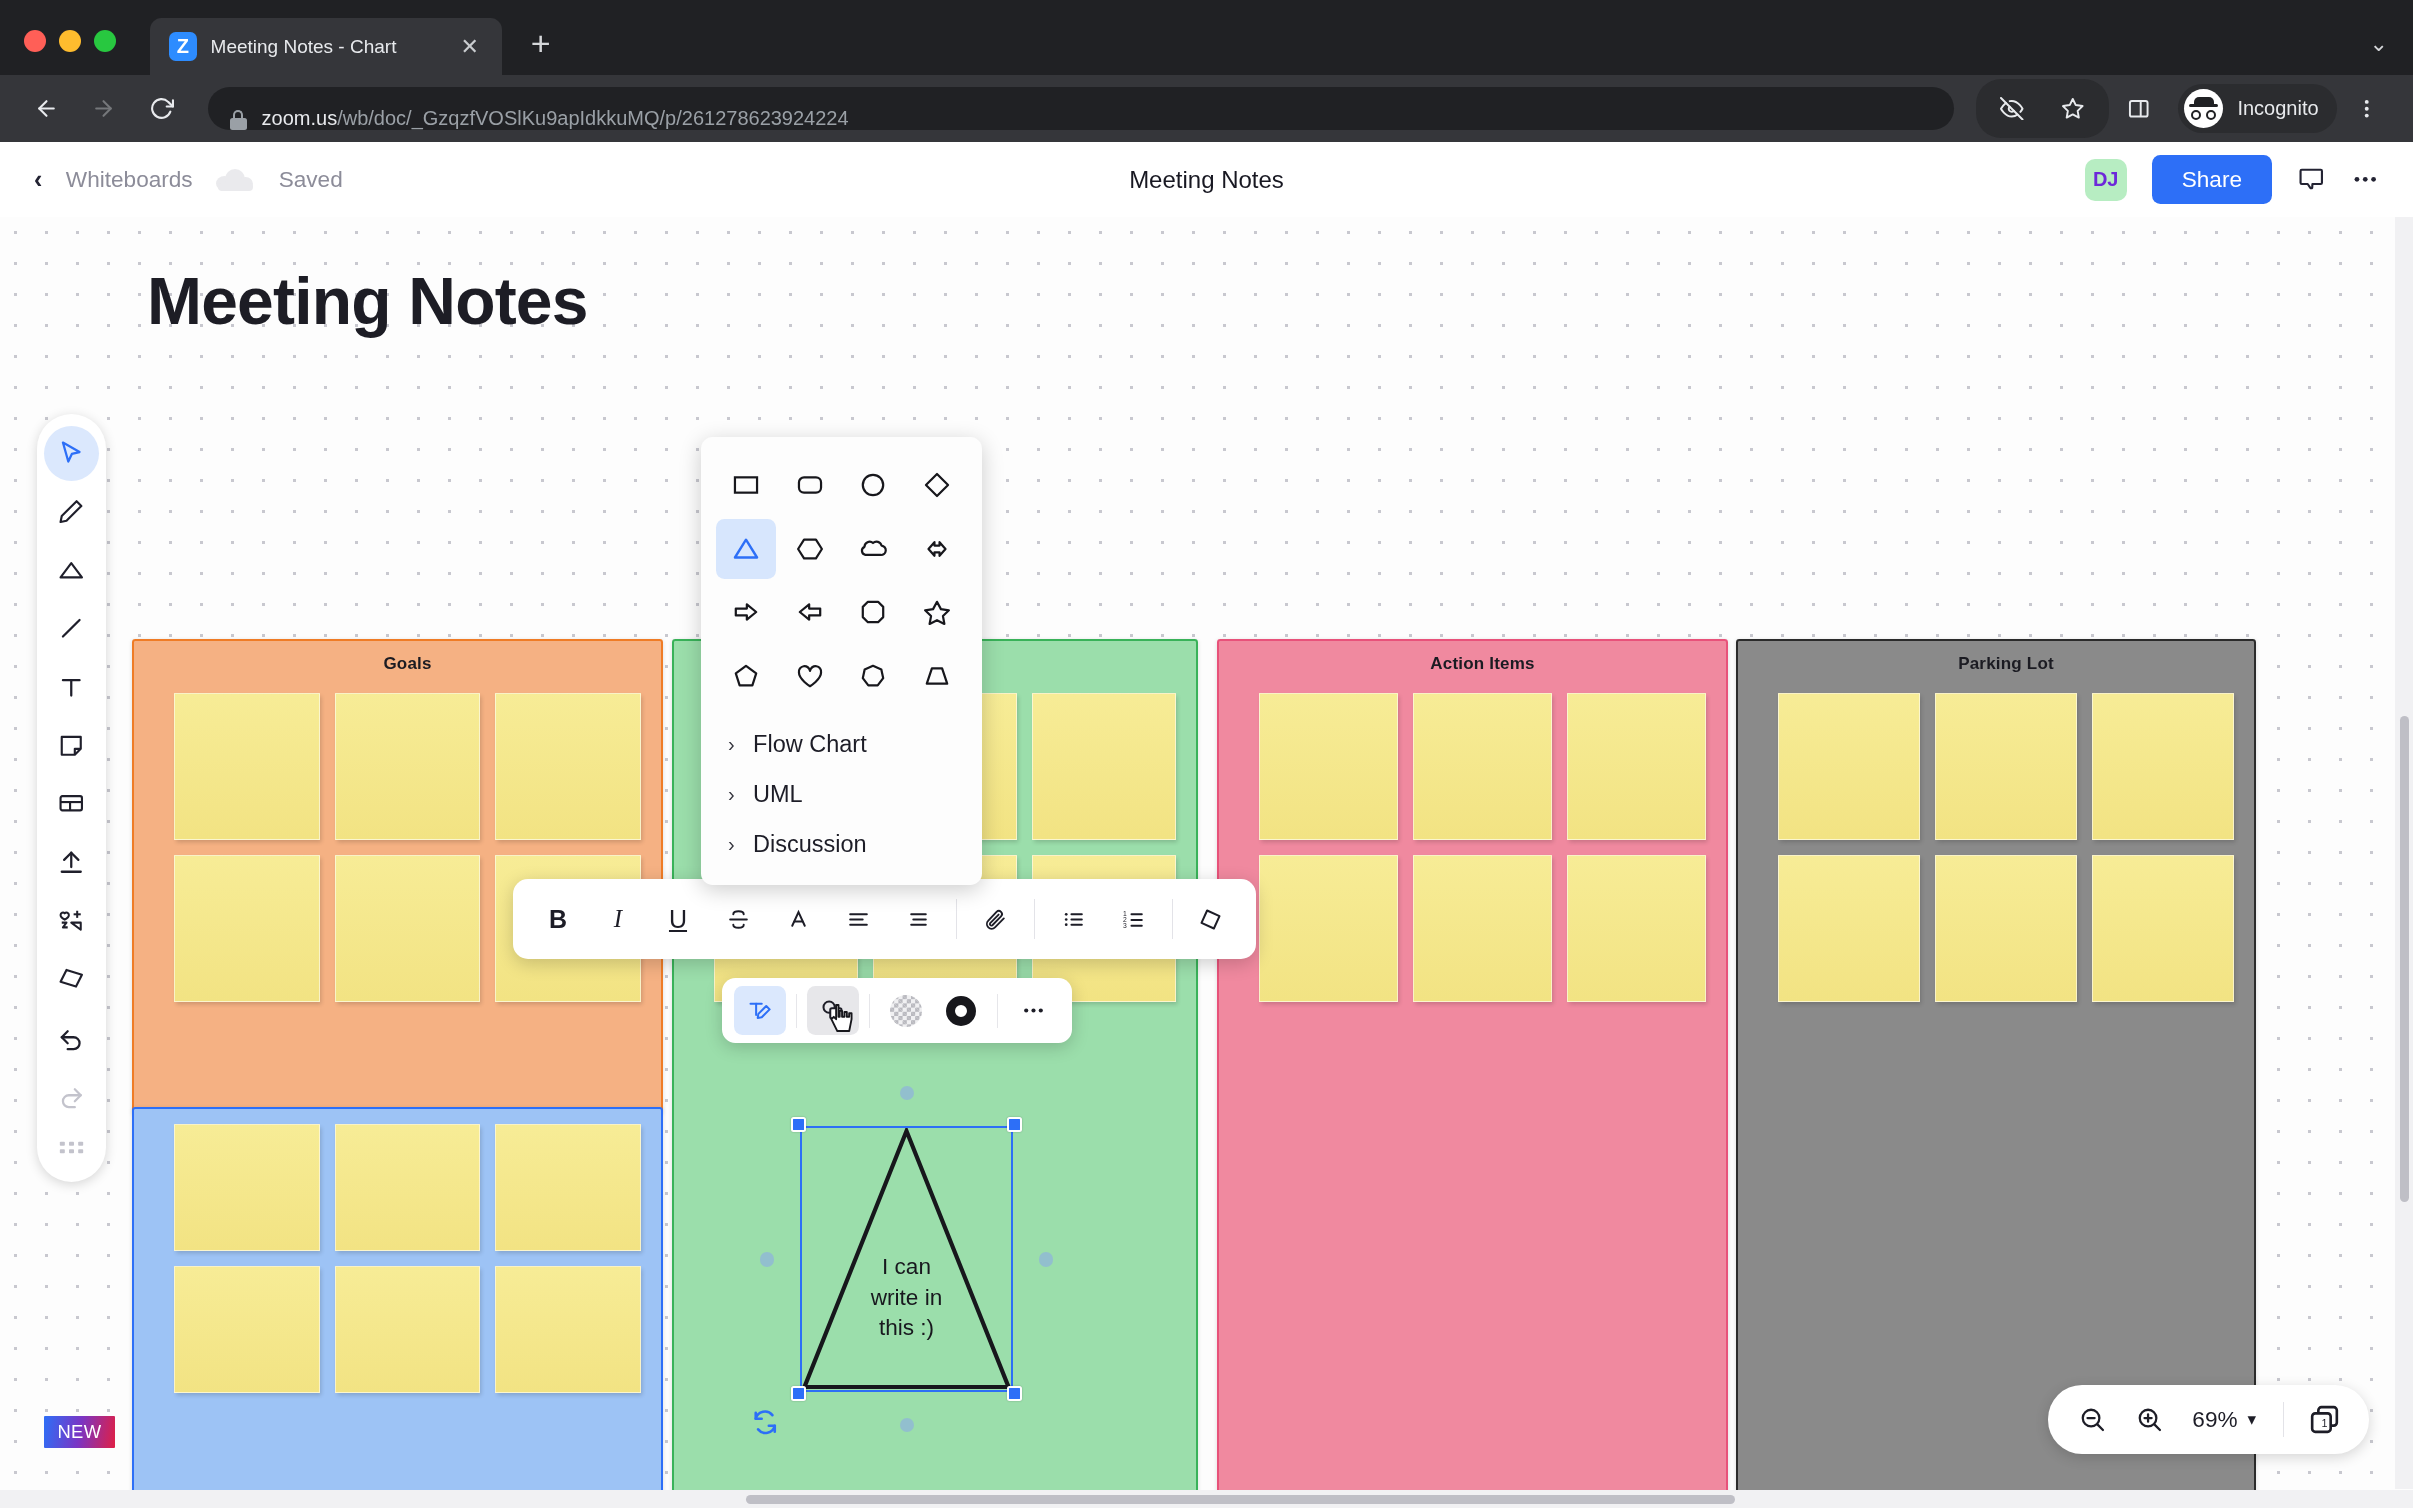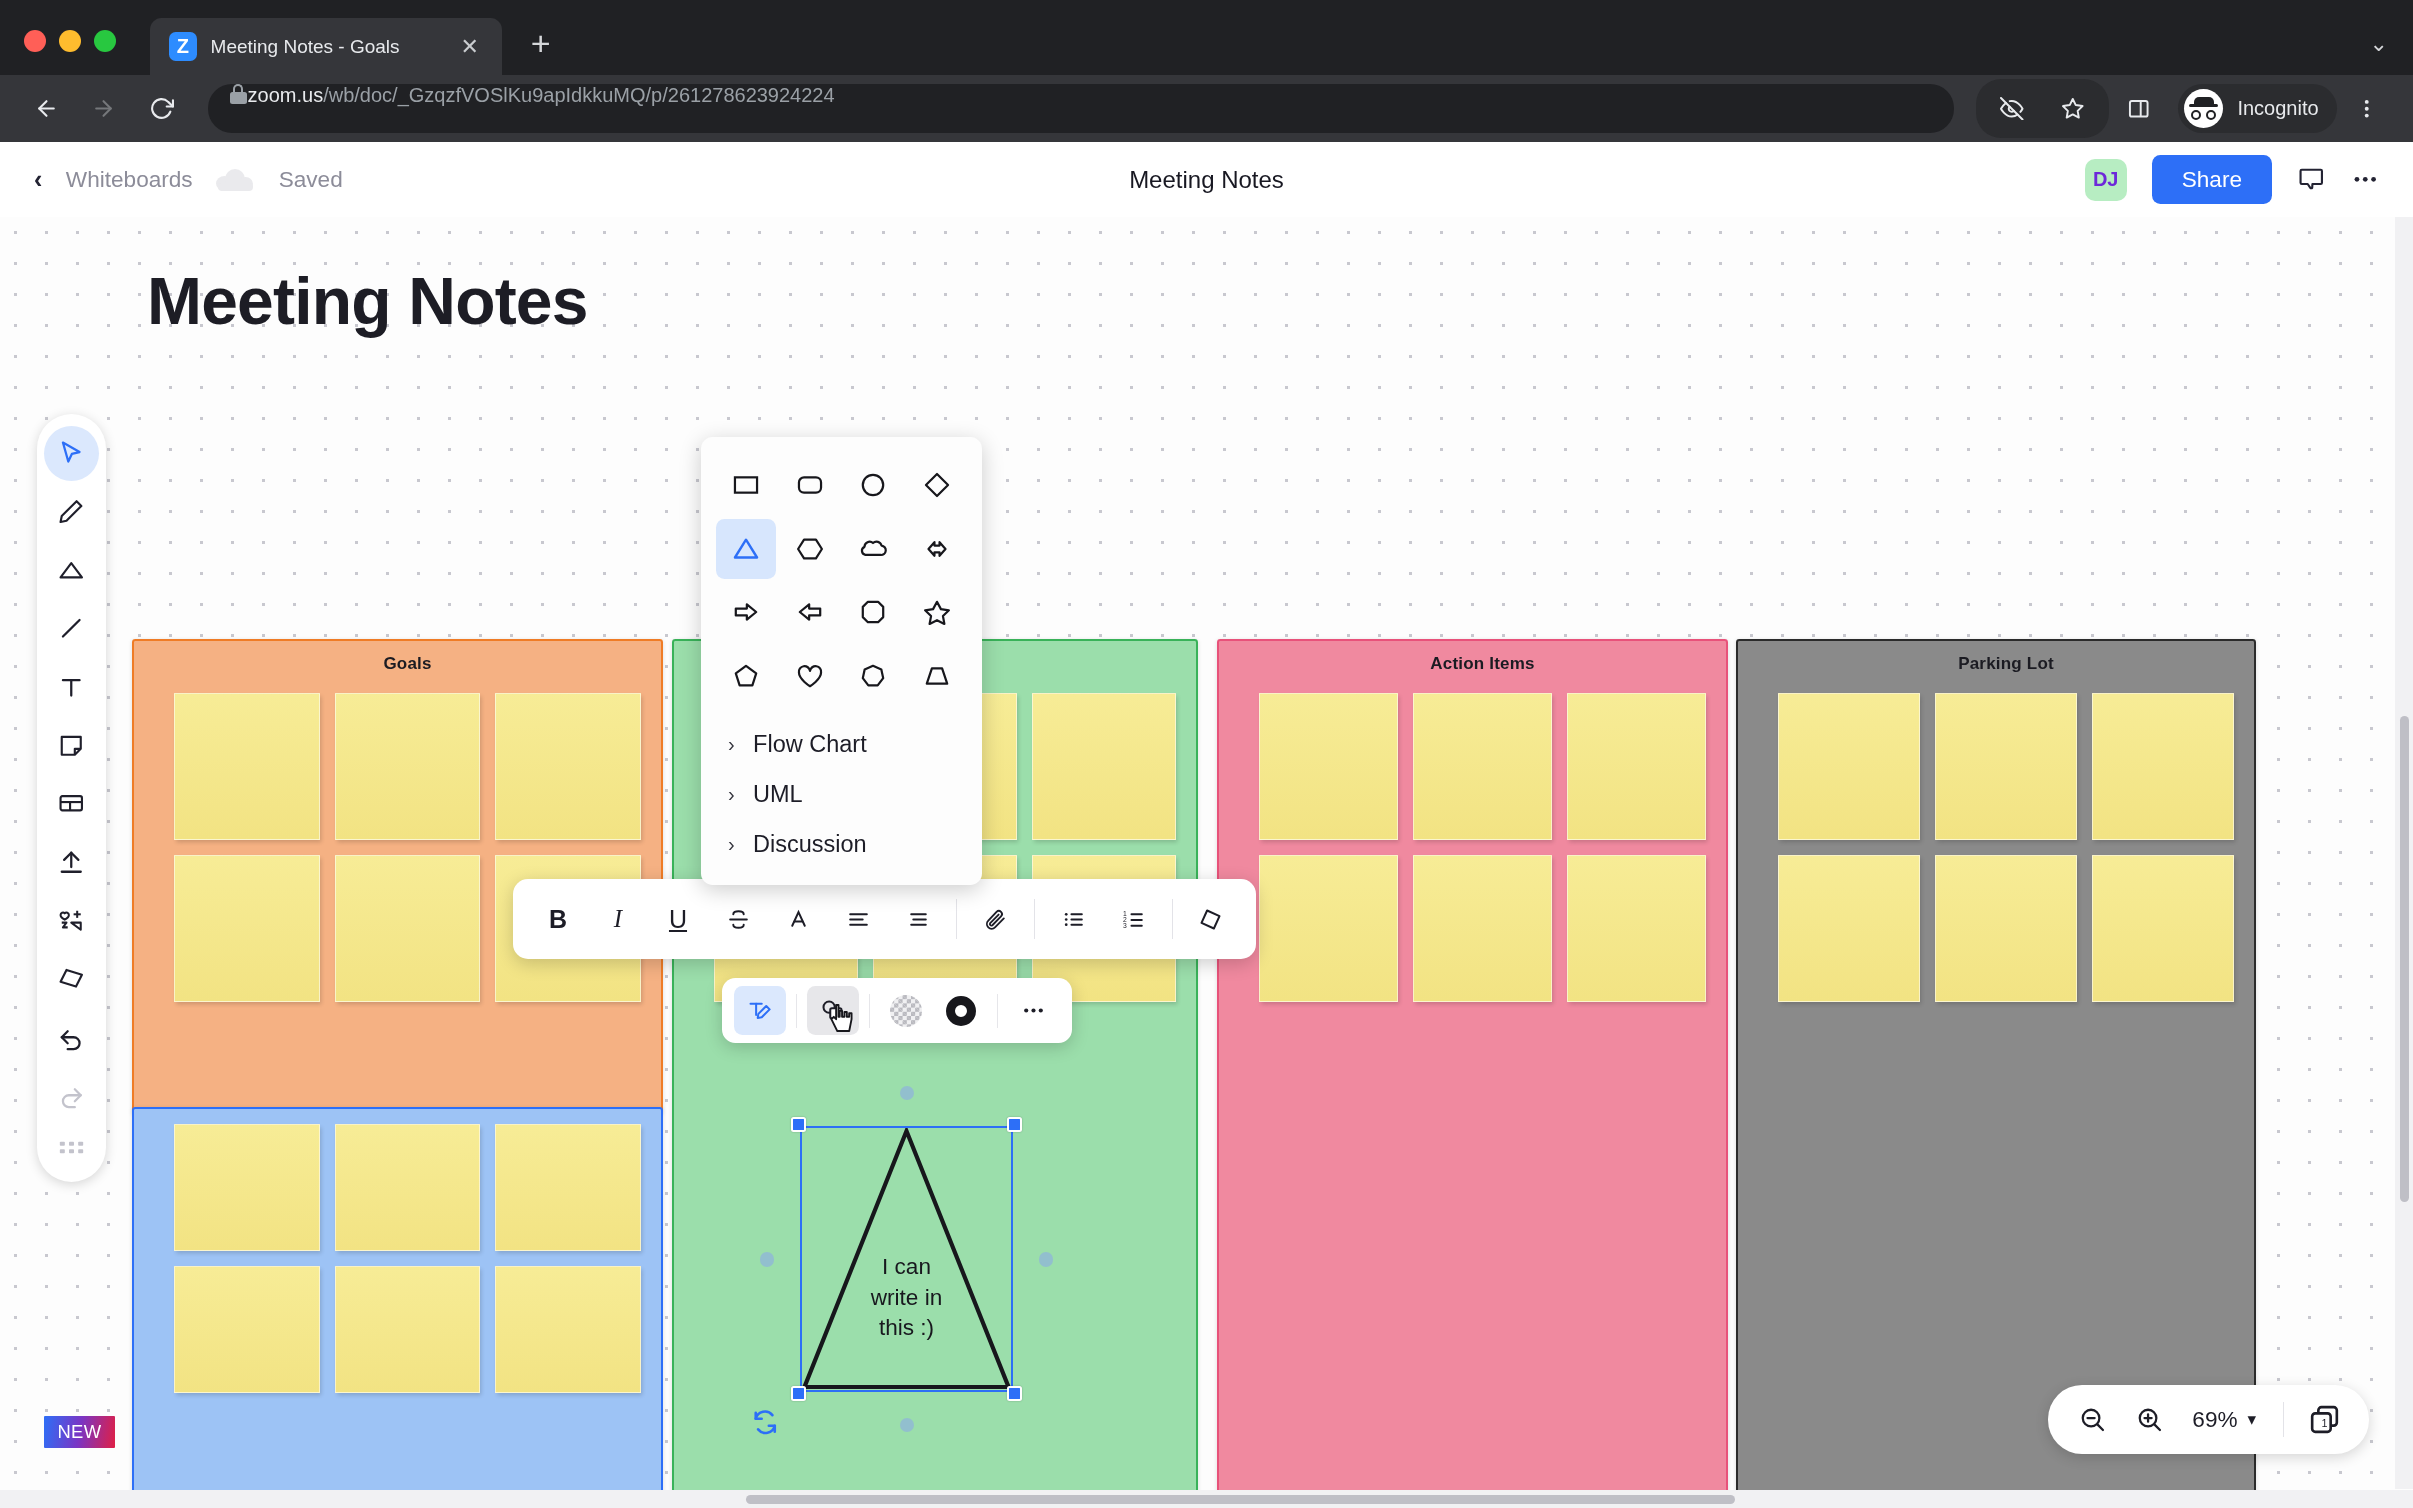--- a/index.html
+++ b/index.html
@@ -42,22 +42,22 @@
   .navbar {
     height: 67px; background: #35363a; display: flex; align-items: center;
     padding: 0 22px; gap: 8.4px;
   }
   .navbtn {
     width: 49px; height: 49px; display: flex; align-items: center; justify-content: center;
     border-radius: 50%; color: #e8eaed; font-size: 25px; cursor: pointer;
   }
   .navbtn.disabled { color: #75777a; }
   .omnibox {
-    flex: 1; height: 49px; background: #202124; border-radius: 24px;
-    display: flex; align-items: flex-start; padding: 0 22px; gap: 1px; margin: 0 13.4px;
+    flex: 1; height: 43px; background: #202124; border-radius: 24px;
+    display: flex; align-items: flex-end; padding: 0 22px; gap: 15px; margin: 0 13.4px;
     min-width: 0;
   }
   .lock { width: 17px; height: 20px; position: relative; flex: 0 0 auto; }
   .lock .body { position: absolute; bottom: 0; width: 17px; height: 11.7px; background: #9aa0a6; border-radius: 2.5px; }
   .lock .shackle {
     position: absolute; top: 0; left: 3.4px; width: 10px; height: 9.2px;
     border: 2.5px solid #9aa0a6; border-bottom: none; border-radius: 5.9px 5.9px 0 0;
   }
   .url { font-size: 20px; white-space: nowrap; overflow: hidden; color: #9aa0a6; }
   .url b { color: #e8eaed; font-weight: normal; }
@@ -280,21 +280,21 @@
 <div class="browser">
 
   <div class="tabstrip">
     <div class="traffic">
       <div class="dot r"></div>
       <div class="dot y"></div>
       <div class="dot g"></div>
     </div>
     <div class="tab">
       <div class="zlogo">Z</div>
-      <div class="tab-title">Meeting Notes - Goals</div>
+      <div class="tab-title">Meeting Notes - Chart</div>
       <div class="tab-close">✕</div>
     </div>
     <div class="newtab">+</div>
     <div class="tabstrip-right">
       <span class="chev-down">⌄</span>
     </div>
   </div>
 
   <div class="navbar">
     <div class="navbtn">

